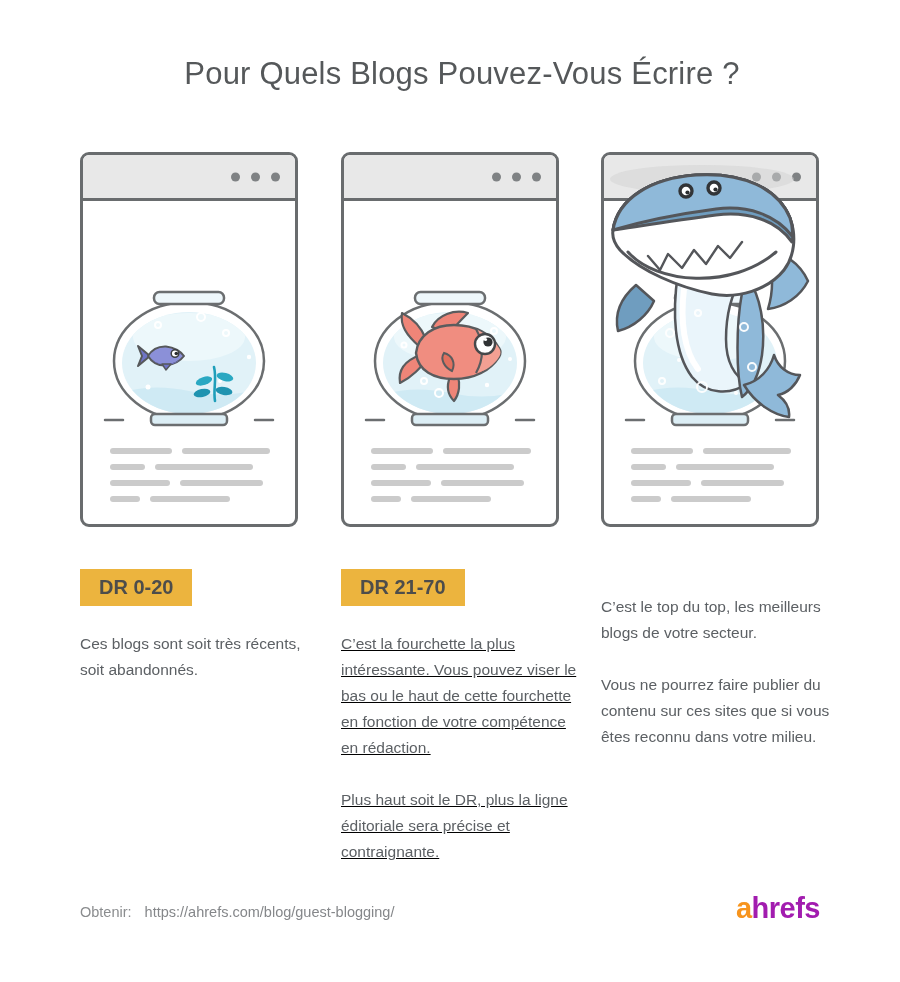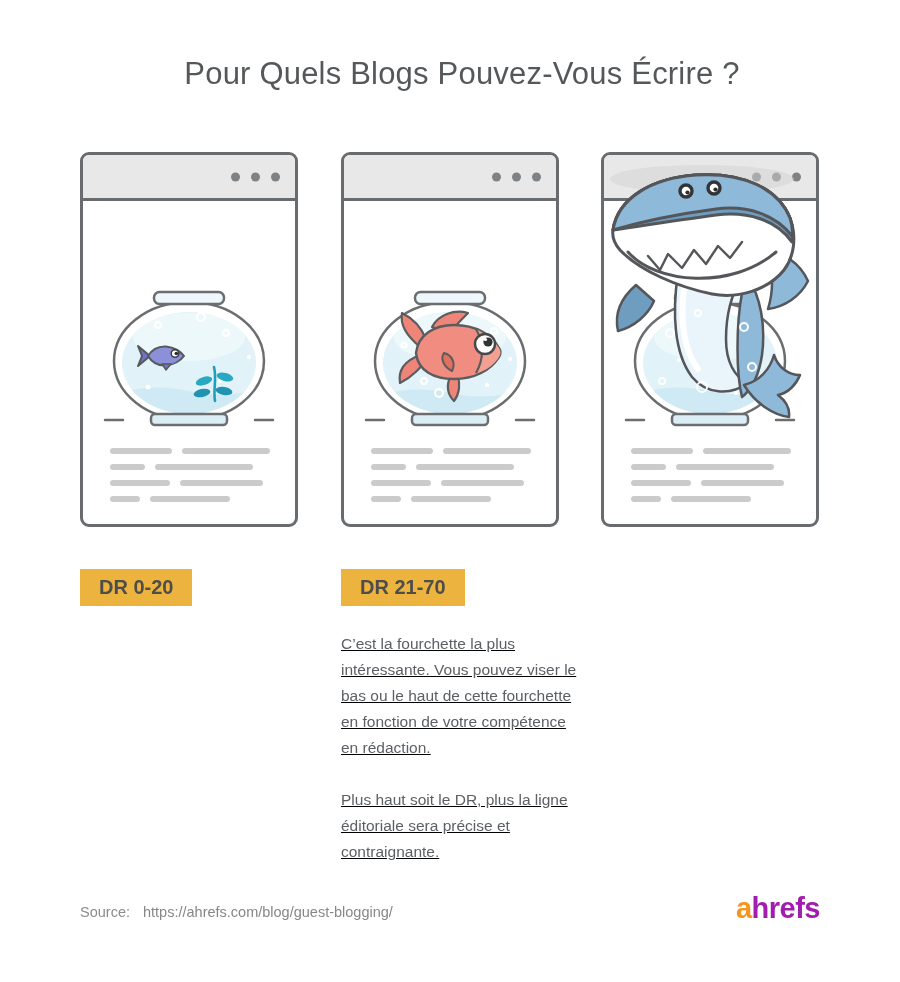--- a/index.html
+++ b/index.html
@@ -259,34 +259,37 @@
             <circle cx="111.5" cy="31.5" r="2.1" fill="#2c2e30"></circle>
           </g>
         </g>
       </svg>
     </div>
   </div>
 
   <div class="column col-1">
     <div class="badge">DR 0-20</div>
     <div class="texts">
+      <p>Ces blogs sont soit très récents, soit abandonnés.</p>
     </div>
   </div>
   <div class="column col-2">
     <div class="badge">DR 21-70</div>
     <div class="texts">
       <p>C’est la fourchette la plus intéressante. Vous pouvez viser le bas ou le haut de cette fourchette en fonction de votre compétence en rédaction.</p>
       <p>Plus haut soit le DR, plus la ligne éditoriale sera précise et contraignante.</p>
     </div>
   </div>
   <div class="column col-3">
     <div class="texts">
+      <p>C’est le top du top, les meilleurs blogs de votre secteur.</p>
+      <p>Vous ne pourrez faire publier du contenu sur ces sites que si vous êtes reconnu dans votre milieu.</p>
     </div>
   </div>
 
   <div class="source">
-    <span>Source:</span><span class="url">https://ahrefs.com/blog/guest-blogging/</span>
+    <span>Obtenir:</span><span class="url">https://ahrefs.com/blog/guest-blogging/</span>
   </div>
   <div class="logo">
     <span class="a">a</span><span class="hrefs">hrefs</span>
   </div>
 
 </div>
 
 </body></html>

